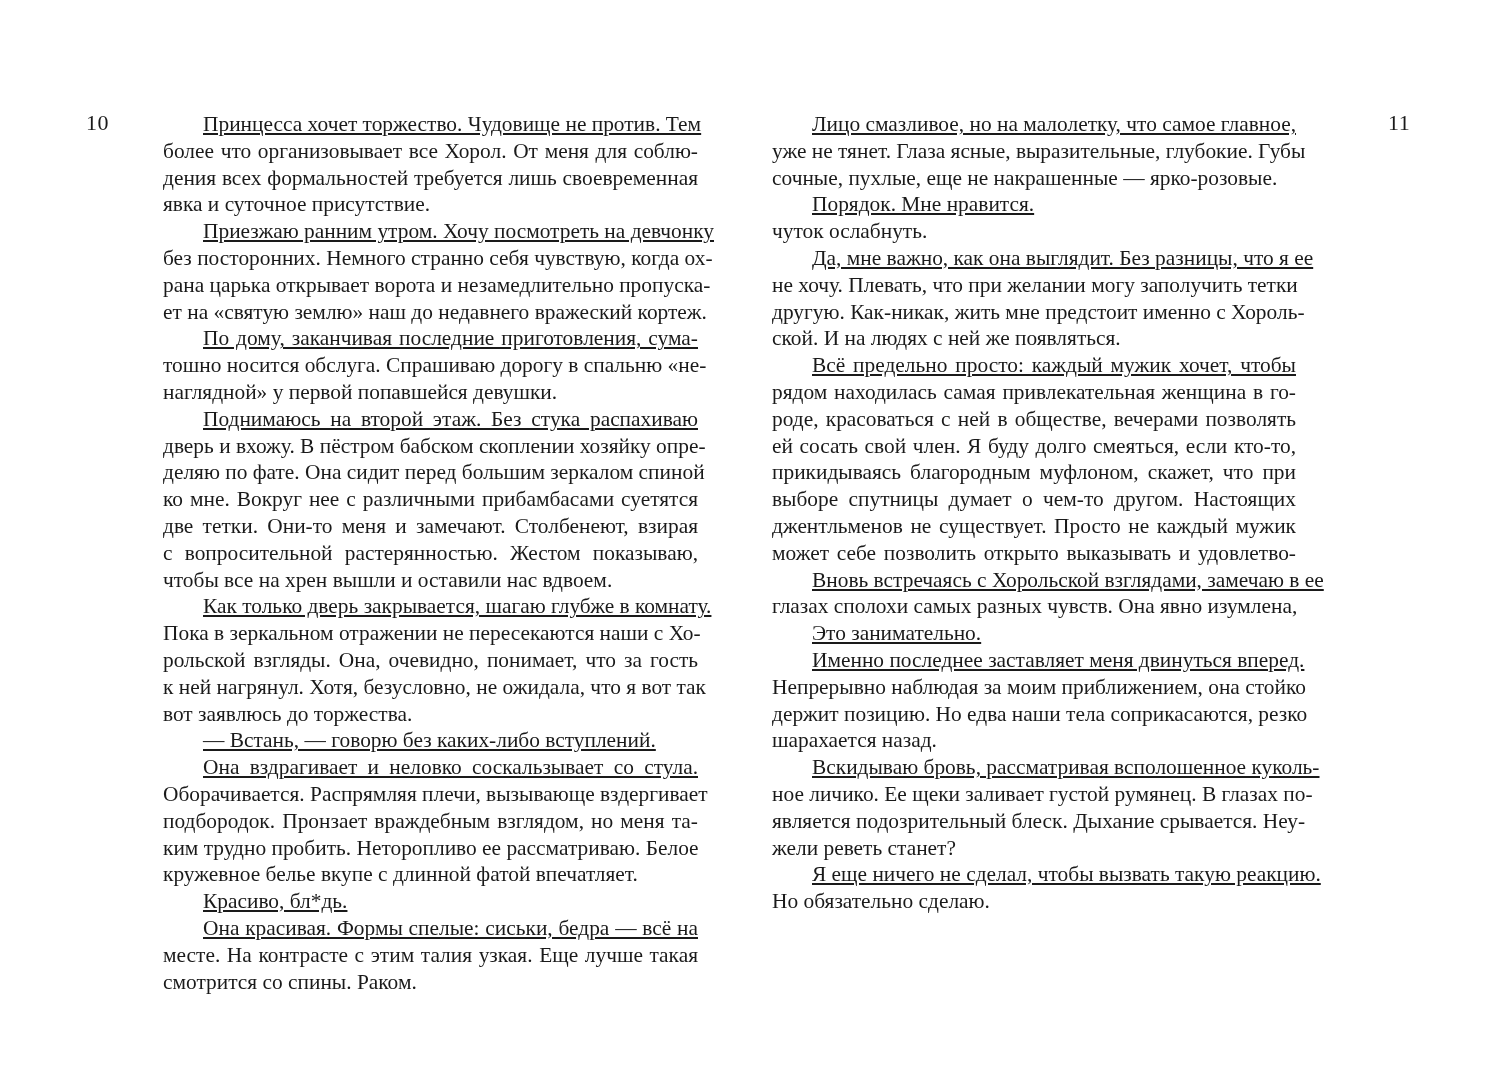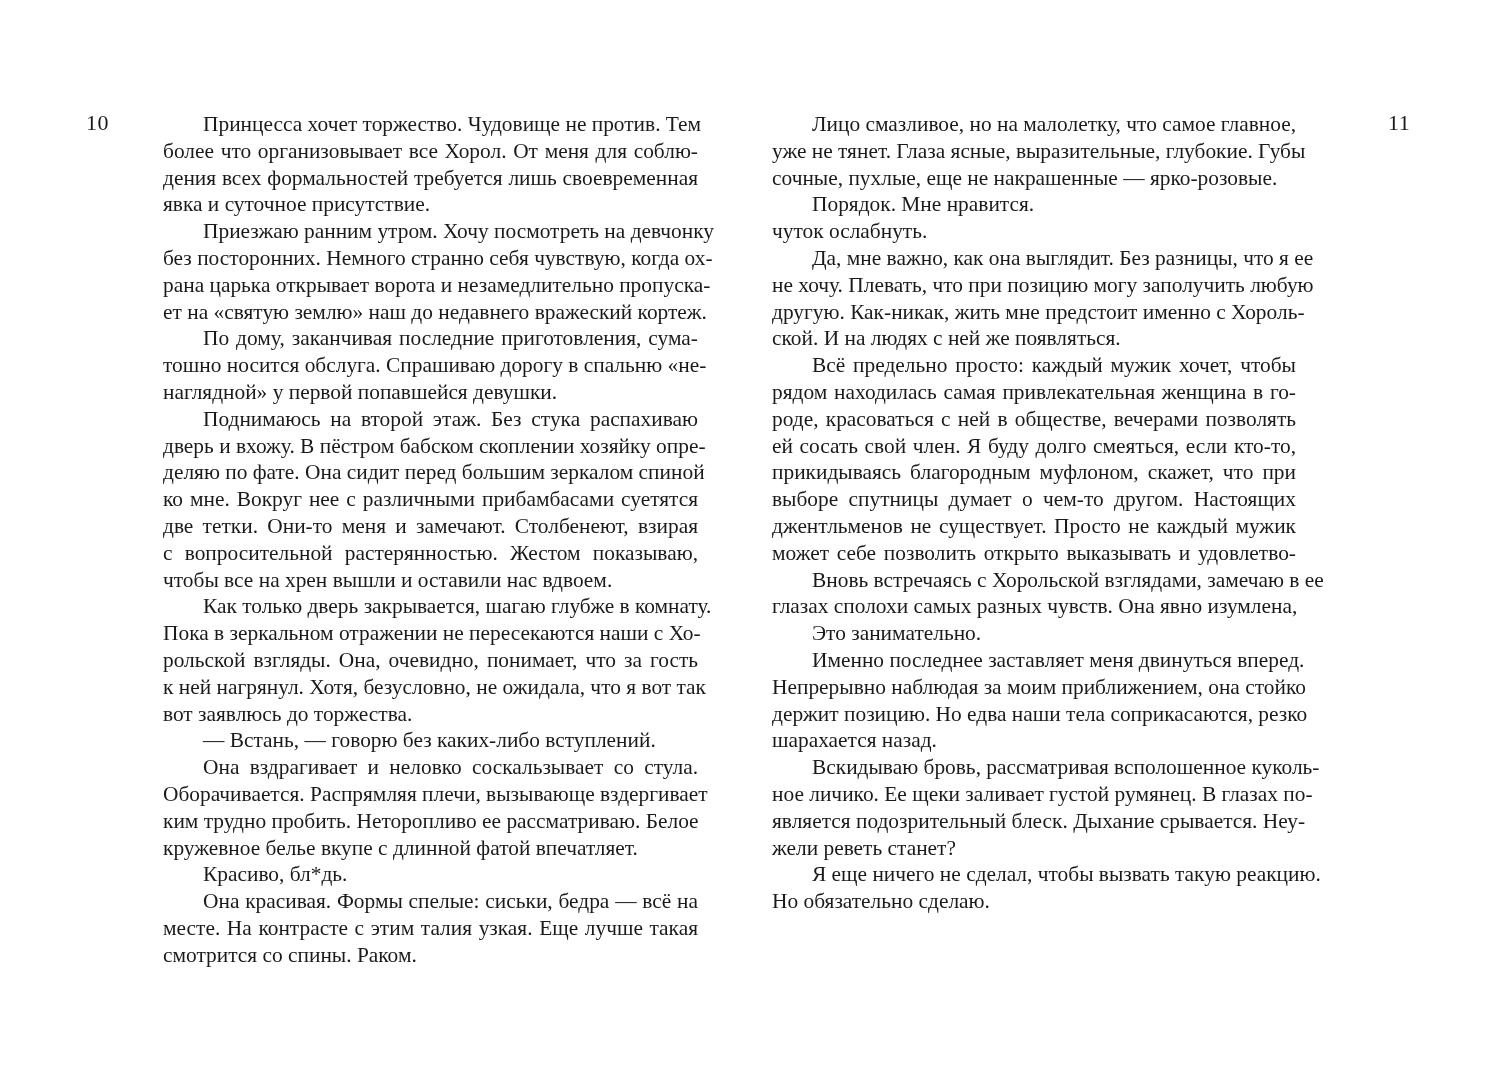--- a/index.html
+++ b/index.html
@@ -42,20 +42,21 @@
       text-align: justify;
       text-align-last: justify;
       height: 26.8px;
       overflow: visible;
     }
     .line.last {
       text-align-last: left;
     }
     .line.indent {
       padding-left: 40px;
+      text-decoration: underline;
     }
   </style>
 </head>
 <body>
 
 <div>
   <div class="page-number left">10</div>
   <div class="text-block left" id="left-text">
       <span class="line indent">Принцесса хочет торжество. Чудовище не против. Тем</span>
       <span class="line">более что организовывает все Хорол. От меня для соблю-</span>
@@ -76,37 +77,38 @@
       <span class="line">с вопросительной растерянностью. Жестом показываю,</span>
       <span class="line last">чтобы все на хрен вышли и оставили нас вдвоем.</span>
       <span class="line indent">Как только дверь закрывается, шагаю глубже в комнату.</span>
       <span class="line">Пока в зеркальном отражении не пересекаются наши с Хо-</span>
       <span class="line">рольской взгляды. Она, очевидно, понимает, что за гость</span>
       <span class="line">к ней нагрянул. Хотя, безусловно, не ожидала, что я вот так</span>
       <span class="line last">вот заявлюсь до торжества.</span>
       <span class="line indent last">— Встань, — говорю без каких-либо вступлений.</span>
       <span class="line indent">Она вздрагивает и неловко соскальзывает со стула.</span>
       <span class="line">Оборачивается. Распрямляя плечи, вызывающе вздергивает</span>
+      <span class="line">подбородок. Пронзает враждебным взглядом, но меня та-</span>
       <span class="line">ким трудно пробить. Неторопливо ее рассматриваю. Белое</span>
       <span class="line last">кружевное белье вкупе с длинной фатой впечатляет.</span>
       <span class="line indent last">Красиво, бл*дь.</span>
       <span class="line indent">Она красивая. Формы спелые: сиськи, бедра — всё на</span>
       <span class="line">месте. На контрасте с этим талия узкая. Еще лучше такая</span>
       <span class="line last">смотрится со спины. Раком.</span>
     </div>
 
   <div class="page-number right">11</div>
   <div class="text-block right" id="right-text">
       <span class="line indent">Лицо смазливое, но на малолетку, что самое главное,</span>
       <span class="line">уже не тянет. Глаза ясные, выразительные, глубокие. Губы</span>
       <span class="line last">сочные, пухлые, еще не накрашенные — ярко-розовые.</span>
       <span class="line indent last">Порядок. Мне нравится.</span>
       <span class="line last">чуток ослабнуть.</span>
       <span class="line indent">Да, мне важно, как она выглядит. Без разницы, что я ее</span>
-      <span class="line">не хочу. Плевать, что при позицию могу заполучить любую</span>
+      <span class="line">не хочу. Плевать, что при желании могу заполучить тетки</span>
       <span class="line">другую. Как-никак, жить мне предстоит именно с Хороль-</span>
       <span class="line last">ской. И на людях с ней же появляться.</span>
       <span class="line indent">Всё предельно просто: каждый мужик хочет, чтобы</span>
       <span class="line">рядом находилась самая привлекательная женщина в го-</span>
       <span class="line">роде, красоваться с ней в обществе, вечерами позволять</span>
       <span class="line">ей сосать свой член. Я буду долго смеяться, если кто-то,</span>
       <span class="line">прикидываясь благородным муфлоном, скажет, что при</span>
       <span class="line">выборе спутницы думает о чем-то другом. Настоящих</span>
       <span class="line">джентльменов не существует. Просто не каждый мужик</span>
       <span class="line">может себе позволить открыто выказывать и удовлетво-</span>

